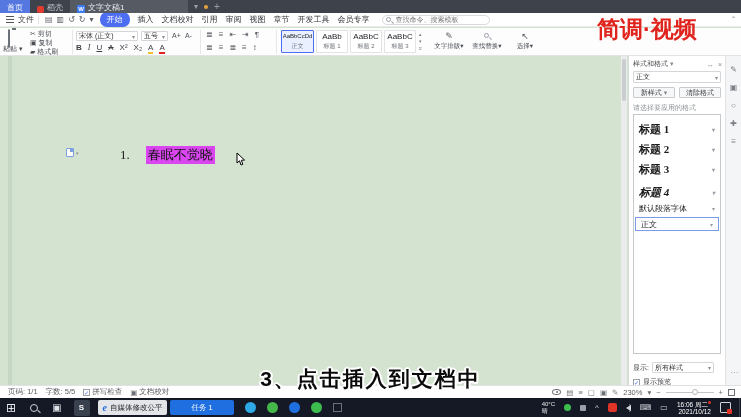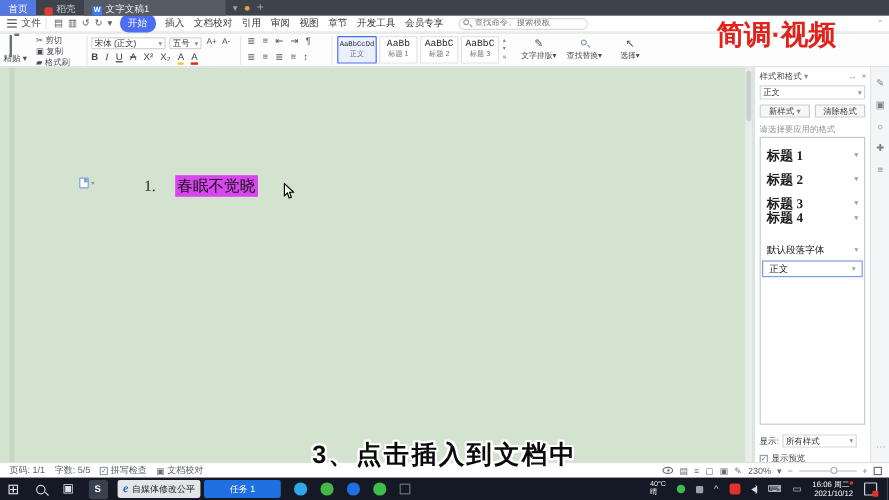--- a/index.html
+++ b/index.html
@@ -41,21 +41,21 @@
   .fmt.b { font-weight:bold; }
   .fmt.i { font-style:italic; font-family:"Liberation Serif",serif; }
   .fmt.u { text-decoration:underline; }
   .fmt.s { text-decoration:line-through; }
   .fmt.hl { border-bottom:2px solid #f4c430; }
   .fmt.fc { border-bottom:2px solid #e0231c; }
   .para { font-size:8px; color:#565a60; margin-right:6px; }
   .rdivider { width:1px; height:24px; background:#e7e7e9; position:absolute; top:2px; }
   .gcell { position:absolute; top:2px; height:23px; border:1px solid #e3e3e5; background:#fff; text-align:center; overflow:hidden; border-radius:1px; }
   .gcell.sel { border-color:#4e6ef2; background:#eaf0ff; }
-  .gsample { font-size:8px; color:#23252a; line-height:11px; font-family:Liberation Mono, monospace; white-space:nowrap; }
+  .gsample { font-size:8px; color:#23252a; line-height:11px; font-family:Liberation Sans, sans-serif; white-space:nowrap; }
   .gcell.sel .gsample { font-size:6px; }
   .glabel { font-size:6px; color:#6b6f75; line-height:9px; white-space:nowrap; }
   .garrows { position:absolute; display:flex; flex-direction:column; font-size:5px; color:#7c8187; line-height:7px; }
   .rtool { position:absolute; width:34px; text-align:center; }
   .rtool .ticon { font-size:9px; color:#565a60; line-height:12px; }
   .rtool .tlabel { font-size:6.5px; color:#4a4e54; white-space:nowrap; }
 
   
   .watermark { position:absolute; top:14px; left:597px; width:144px; font-size:23px; font-weight:900; color:#e0231c; letter-spacing:0; white-space:nowrap; z-index:50; text-shadow:0 1px 0 rgba(255,255,255,.55); }
   .caption { position:absolute; top:365px; left:0; width:741px; text-align:center; font-size:21px; font-weight:900; letter-spacing:2px; color:#0a0a0a; z-index:60;
@@ -319,21 +319,21 @@
             <span class="mk">▾</span>
           </div>
         <div class="pitem h" style="top:24px;">
             <span>标题 2</span>
             <span class="mk">▾</span>
           </div>
         <div class="pitem h" style="top:44px;">
             <span>标题 3</span>
             <span class="mk">▾</span>
           </div>
-        <div class="pitem h" style="top:56px;">
+        <div class="pitem h" style="top:67px;font-style:italic;">
             <span>标题 4</span>
             <span class="mk">▾</span>
           </div>
         <div class="pitem small" style="top:86px;">
             <span>默认段落字体</span>
             <span class="mk">▾</span>
           </div>
         <div class="pitem selbox" style="top:102px;">
             <span>正文</span>
             <span class="mk">▾</span>

